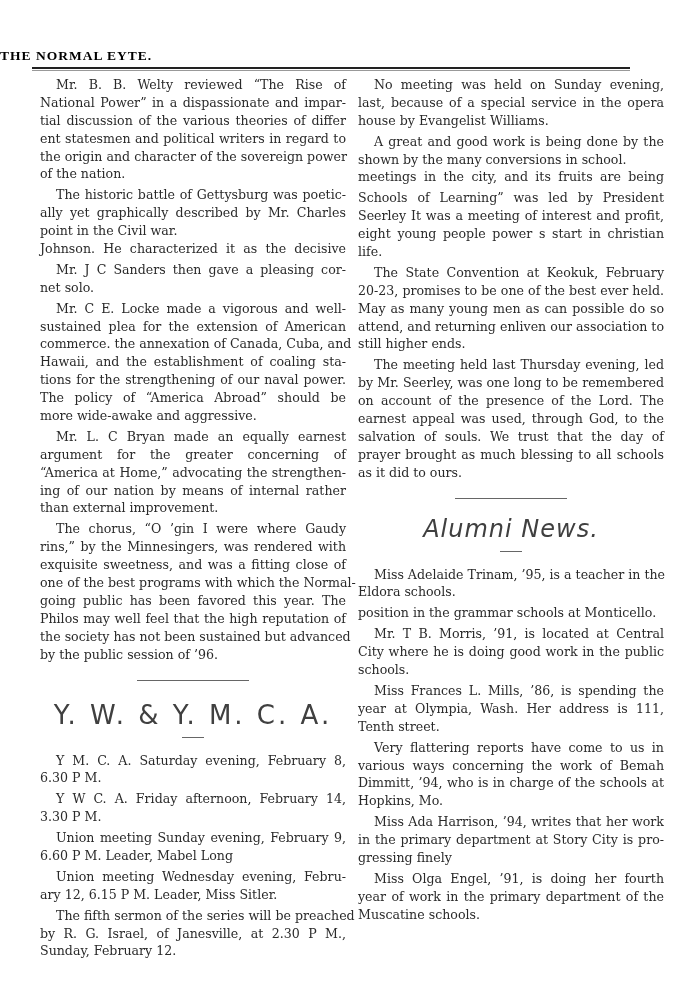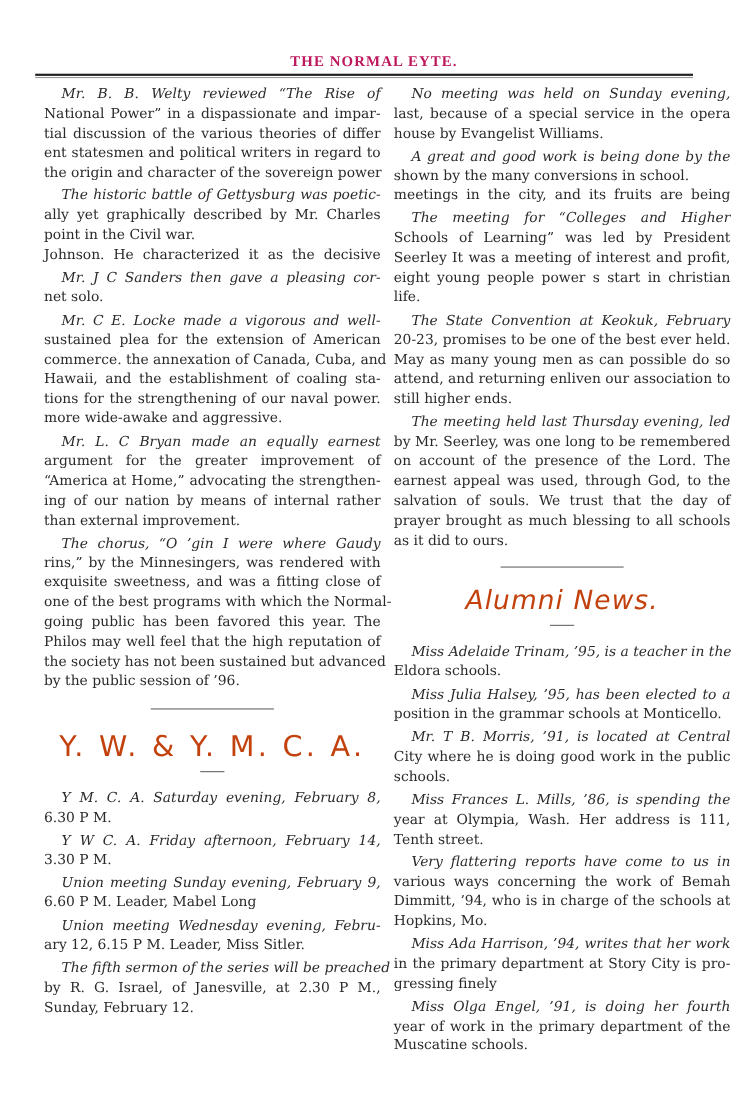--- a/index.html
+++ b/index.html
@@ -1,70 +1,72 @@
 <!DOCTYPE html>
 <html><head>
 <meta charset="utf-8">
 <style>
   html, body { margin: 0; padding: 0; background: #ffffff; }
   body { width: 680px; height: 1000px; position: relative; overflow: hidden; font-family: "DejaVu Serif", "Liberation Serif", serif; color: #2a2a2a; }
-  .masthead { position: absolute; left: 0; top: 48px; width: 680px; text-align: center; font-family: "Liberation Serif", serif; font-weight: bold; font-size: 13.5px; letter-spacing: 1px; color: #be185d; }
+  .masthead { position: absolute; left: 0; top: 48px; width: 680px; font-family: "Liberation Serif", serif; font-weight: bold; font-size: 13.5px; letter-spacing: 1px; color: #000000; }
   .masthead-rule { position: absolute; left: 32px; top: 67px; width: 598px; height: 2px; background: #222; }
   .masthead-rule2 { position: absolute; left: 32px; top: 70px; width: 598px; height: 1px; background: #999; }
   .col { position: absolute; top: 76px; width: 306px; font-size: 12.6px; line-height: 17.9px; }
   .col.left { left: 40px; }
   .col.right { left: 358px; }
   .line { display: block; white-space: nowrap; text-align: justify; text-align-last: justify; height: 17.9px; }
   .line.last { text-align-last: left; }
-  .line.indent { padding-left: 16px; font-style: italic; }
+  .line.indent { padding-left: 16px; }
   .para { margin-bottom: 3px; }
   .rule { height: 1px; background: #666; margin: 16px auto 0; }
   .rule.long { width: 112px; }
   .rule.short { width: 22px; margin-top: 4px; margin-bottom: 14px; }
-  .deco-heading { text-align: center; font-family: "DejaVu Sans", sans-serif; font-weight: normal; letter-spacing: 2px; color: #c2410c; margin-top: 12px; height: 36px; line-height: 36px; }
+  .deco-heading { text-align: center; font-family: "DejaVu Sans", sans-serif; font-weight: normal; letter-spacing: 2px; color: #404040; margin-top: 12px; height: 36px; line-height: 36px; }
   .deco-heading.ywca { font-size: 26px; letter-spacing: 3px; margin-top: 16px; }
   .deco-heading.alumni { font-size: 24px; font-style: italic; letter-spacing: 1px; }
 </style>
 </head>
 <body>
 
 <div class="masthead">THE NORMAL EYTE.</div>
 <div class="masthead-rule"></div>
 <div class="masthead-rule2"></div>
 
 <div class="col left">
   <div id="left-paras">
       <div class="para">
         <span class="line indent">Mr. B. B. Welty reviewed “The Rise of</span>
         <span class="line">National Power” in a dispassionate and impar-</span>
         <span class="line">tial discussion of the various theories of differ</span>
         <span class="line">ent statesmen and political writers in regard to</span>
         <span class="line">the origin and character of the sovereign power</span>
+        <span class="line last">of the nation.</span>
       </div>
       <div class="para">
         <span class="line indent">The historic battle of Gettysburg was poetic-</span>
         <span class="line">ally yet graphically described by Mr. Charles</span>
         <span class="line last">point in the Civil war.</span>
         <span class="line">Johnson. He characterized it as the decisive</span>
       </div>
       <div class="para">
         <span class="line indent">Mr. J C Sanders then gave a pleasing cor-</span>
         <span class="line last">net solo.</span>
       </div>
       <div class="para">
         <span class="line indent">Mr. C E. Locke made a vigorous and well-</span>
         <span class="line">sustained plea for the extension of American</span>
         <span class="line">commerce. the annexation of Canada, Cuba, and</span>
         <span class="line">Hawaii, and the establishment of coaling sta-</span>
         <span class="line">tions for the strengthening of our naval power.</span>
+        <span class="line">The policy of “America Abroad” should be</span>
         <span class="line last">more wide-awake and aggressive.</span>
       </div>
       <div class="para">
         <span class="line indent">Mr. L. C Bryan made an equally earnest</span>
-        <span class="line">argument for the greater improvement of</span>
+        <span class="line">argument for the greater concerning of</span>
         <span class="line">“America at Home,” advocating the strengthen-</span>
         <span class="line">ing of our nation by means of internal rather</span>
         <span class="line last">than external improvement.</span>
       </div>
       <div class="para">
         <span class="line indent">The chorus, “O ’gin I were where Gaudy</span>
         <span class="line">rins,” by the Minnesingers, was rendered with</span>
         <span class="line">exquisite sweetness, and was a fitting close of</span>
         <span class="line">one of the best programs with which the Normal-</span>
         <span class="line">going public has been favored this year. The</span>
@@ -107,21 +109,20 @@
         <span class="line indent">No meeting was held on Sunday evening,</span>
         <span class="line">last, because of a special service in the opera</span>
         <span class="line last">house by Evangelist Williams.</span>
       </div>
       <div class="para">
         <span class="line indent">A great and good work is being done by the</span>
         <span class="line last">shown by the many conversions in school.</span>
         <span class="line">meetings in the city, and its fruits are being</span>
       </div>
       <div class="para">
-        <span class="line indent">The meeting for “Colleges and Higher</span>
         <span class="line">Schools of Learning” was led by President</span>
         <span class="line">Seerley It was a meeting of interest and profit,</span>
         <span class="line">eight young people power s start in christian</span>
         <span class="line last">life.</span>
       </div>
       <div class="para">
         <span class="line indent">The State Convention at Keokuk, February</span>
         <span class="line">20-23, promises to be one of the best ever held.</span>
         <span class="line">May as many young men as can possible do so</span>
         <span class="line">attend, and returning enliven our association to</span>
@@ -139,21 +140,20 @@
     </div>
   <div class="rule long"></div>
   <div class="deco-heading alumni">Alumni News.</div>
   <div class="rule short"></div>
   <div id="right-section">
       <div class="para">
         <span class="line indent">Miss Adelaide Trinam, ’95, is a teacher in the</span>
         <span class="line last">Eldora schools.</span>
       </div>
       <div class="para">
-        <span class="line indent">Miss Julia Halsey, ’95, has been elected to a</span>
         <span class="line last">position in the grammar schools at Monticello.</span>
       </div>
       <div class="para">
         <span class="line indent">Mr. T B. Morris, ’91, is located at Central</span>
         <span class="line">City where he is doing good work in the public</span>
         <span class="line last">schools.</span>
       </div>
       <div class="para">
         <span class="line indent">Miss Frances L. Mills, ’86, is spending the</span>
         <span class="line">year at Olympia, Wash. Her address is 111,</span>

